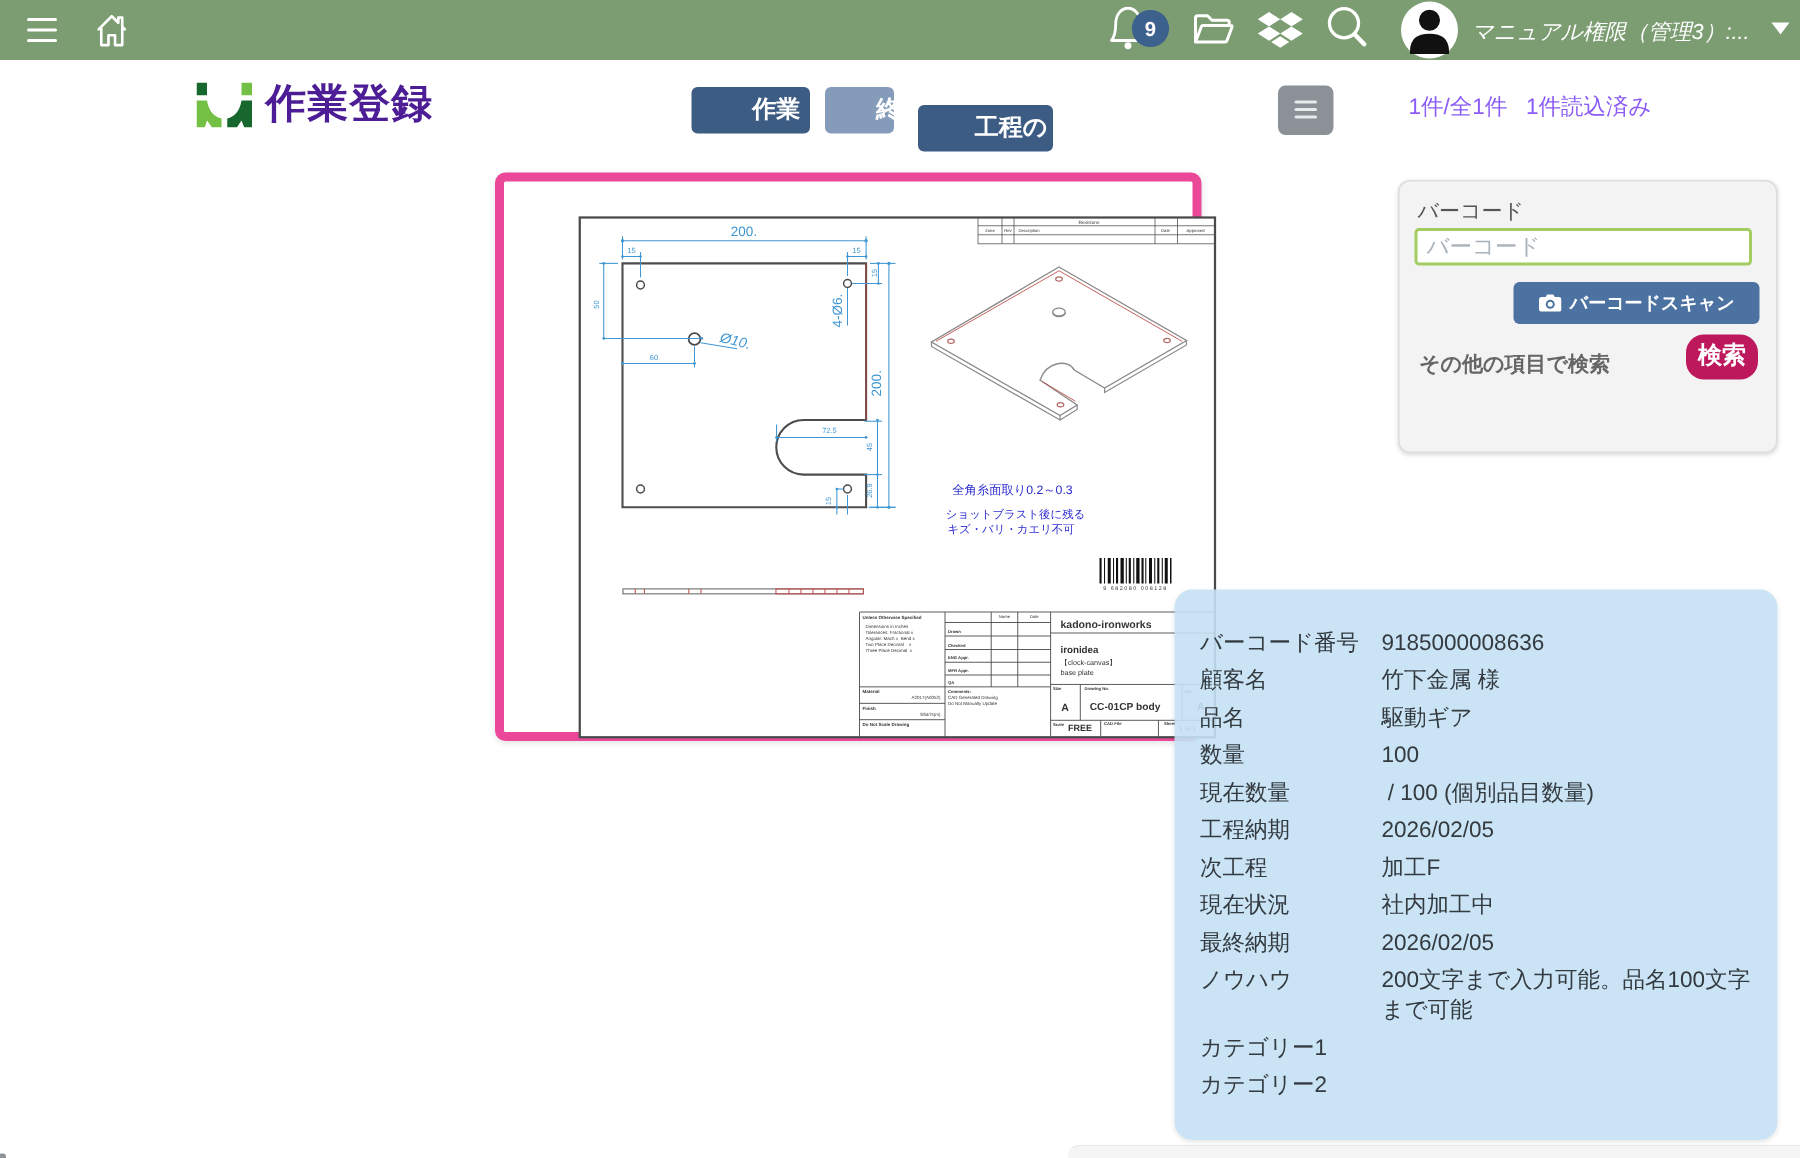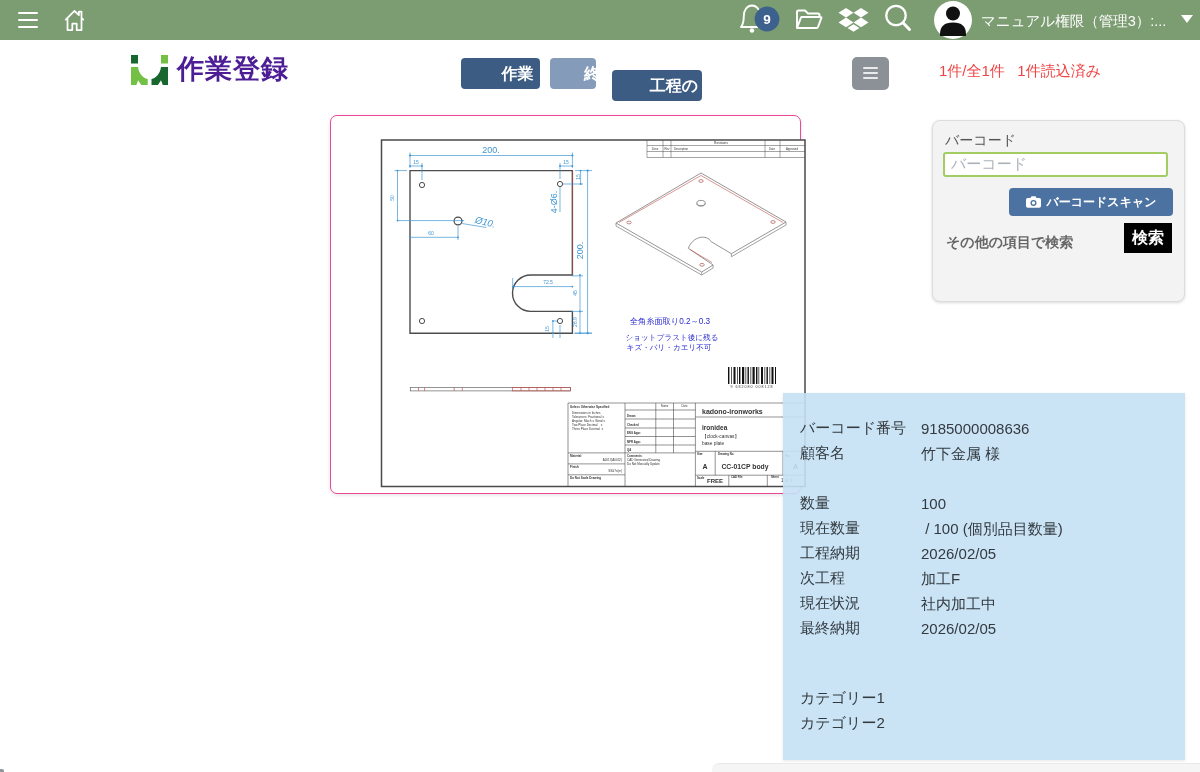--- a/index.html
+++ b/index.html
@@ -2,47 +2,47 @@
 <html lang="ja"><head>
 <meta charset="utf-8">
 <style>
 * { margin:0; padding:0; box-sizing:border-box; }
 html,body { width:1200px; height:772px; background:#fff; font-family:"Liberation Sans", sans-serif; overflow:hidden; }
 #app { position:relative; width:1200px; height:772px; }
 
 
 .topbar { position:absolute; left:0; top:0; width:1200px; height:40px; background:#7c9c72; }
 .topbar svg { position:absolute; }
-.usertext { position:absolute; left:981px; top:12px; color:#fff; font-size:14.5px; white-space:nowrap; }
+.usertext { position:absolute; left:981px; top:12px; color:#fff; font-size:14.5px; white-space:nowrap;font-style:italic; }
 .caret { position:absolute; left:1181px; top:15px; width:0; height:0; border-left:6px solid transparent; border-right:6px solid transparent; border-top:8px solid #fff; }
 
 
 .logo { position:absolute; left:131px; top:55px; width:37px; height:30px; }
 .apptitle { position:absolute; left:177px; top:51px; font-size:27px; font-weight:bold; color:#4c1d95; letter-spacing:1px; }
 .btn { position:absolute; top:58px; height:31px; border-radius:4px; color:#fff; font-weight:bold; font-size:16px; text-align:center; line-height:31px;padding-left:34px; }
 .btn-start { left:461px; width:79px; background:#3c5c84; }
 .btn-end { left:550px; width:46px; background:#849cba; }
 .btn-proc { left:612px; width:90px; background:#3c5c84;margin-top:12px; }
 .btn-gray { position:absolute; left:852px; top:57px; width:37px; height:33px; background:#8b9196; border-radius:5px; }
 .btn-gray div { position:absolute; left:11px; width:15px; height:2px; background:#e8eaec; border-radius:1px; }
-.counttext { position:absolute; left:939px; top:62px; font-size:15px; color:#ef4444; }
-
-
-.card { position:absolute; left:330px; top:115px; width:471px; height:379px; background:#fff; border:1px solid #ec4899; border-radius:7px; box-shadow:0 1px 4px rgba(0,0,0,.12);text-align:center; }
+.counttext { position:absolute; left:939px; top:62px; font-size:15px; color:#8b5cf6; }
+
+
+.card { position:absolute; left:330px; top:115px; width:471px; height:379px; background:#fff; border:6px solid #ec4899; border-radius:7px; box-shadow:0 1px 4px rgba(0,0,0,.12);text-align:center; }
 
 
 .bpanel { position:absolute; left:932px; top:120px; width:253px; height:182px; background:#f3f3f3; border:1px solid #ddd; border-radius:8px; box-shadow:0 1px 3px rgba(0,0,0,.15); }
 .bpanel .lbl { position:absolute; left:12px; top:11px; font-size:14px; color:#555; }
 .bpanel input { position:absolute; left:10px; top:31px; width:225px; height:25px; border:2px solid #a3cc62; border-radius:3px; font-size:15px; padding-left:6px; color:#aab2bb; font-family:"Liberation Sans",sans-serif; }
 .bscan { position:absolute; left:76px; top:67px; width:164px; height:28px; background:#4b72a1; border-radius:4px; color:#fff; font-weight:bold; font-size:12px; text-align:center; line-height:28px; }
 .othersearch { position:absolute; left:13px; top:113px; font-size:14px; font-weight:bold; color:#666; }
-.bsearch { position:absolute; left:1124px; top:223px; width:48px; height:30px; background:#000000; border-radius:0; color:#fff; font-weight:bold; font-size:16px; text-align:center; line-height:30px; }
-
-
-.ipanel { position:absolute; left:783px; top:393px; width:402px; height:367px; background:rgba(196,225,244,0.9); border-radius:0; box-shadow:0 1px 3px rgba(0,0,0,.1); font-size:15px; color:#333a40; }
+.bsearch { position:absolute; left:1124px; top:223px; width:48px; height:30px; background:#be185d; border-radius:12px; color:#fff; font-weight:bold; font-size:16px; text-align:center; line-height:30px; }
+
+
+.ipanel { position:absolute; left:783px; top:393px; width:402px; height:367px; background:rgba(196,225,244,0.9); border-radius:12px; box-shadow:0 1px 3px rgba(0,0,0,.1); font-size:15px; color:#333a40; }
 .ipanel .row { position:absolute; left:17px; width:375px; }
 .ipanel .k { display:inline-block; width:121px; vertical-align:top; }
 .ipanel .v { display:inline-block; width:252px; vertical-align:top; line-height:20px; }
 
 
 .footbar { position:absolute; left:712px; top:763px; width:488px; height:9px; background:#f5f5f6; border-top:1px solid #e9e9e9; border-radius:8px 0 0 0; }
 .corner { position:absolute; left:-1px; top:769px; width:5px; height:3px; background:#8f9499; border-radius:2px 2px 0 0; }
 </style>
 </head>
 <body>
@@ -360,25 +360,27 @@
           <circle cx="8.5" cy="7.5" r="3.4" fill="#4b72a1"></circle>
           <circle cx="8.5" cy="7.5" r="1.9" fill="#fff"></circle>
         </svg>バーコードスキャン</div>
     <div class="othersearch">その他の項目で検索</div>
   </div>
   <div class="bsearch">検索</div>
 
   <div class="ipanel">
     <div class="row" style="top:26px"><span class="k">バーコード番号</span><span class="v">9185000008636</span></div>
     <div class="row" style="top:51px"><span class="k">顧客名</span><span class="v">竹下金属 様</span></div>
+    <div class="row" style="top:76px"><span class="k">品名</span><span class="v">駆動ギア</span></div>
     <div class="row" style="top:101px"><span class="k">数量</span><span class="v">100</span></div>
     <div class="row" style="top:126px"><span class="k">現在数量</span><span class="v">&nbsp;/ 100 (個別品目数量)</span></div>
     <div class="row" style="top:151px"><span class="k">工程納期</span><span class="v">2026/02/05</span></div>
     <div class="row" style="top:176px"><span class="k">次工程</span><span class="v">加工F</span></div>
     <div class="row" style="top:201px"><span class="k">現在状況</span><span class="v">社内加工中</span></div>
     <div class="row" style="top:226px"><span class="k">最終納期</span><span class="v">2026/02/05</span></div>
+    <div class="row" style="top:251px"><span class="k">ノウハウ</span><span class="v">200文字まで入力可能。品名100文字まで可能</span></div>
     <div class="row" style="top:296px"><span class="k">カテゴリー1</span></div>
     <div class="row" style="top:321px"><span class="k">カテゴリー2</span></div>
   </div>
 
   <div class="footbar"></div>
   <div class="corner"></div>
 </div>
 
 </body></html>

